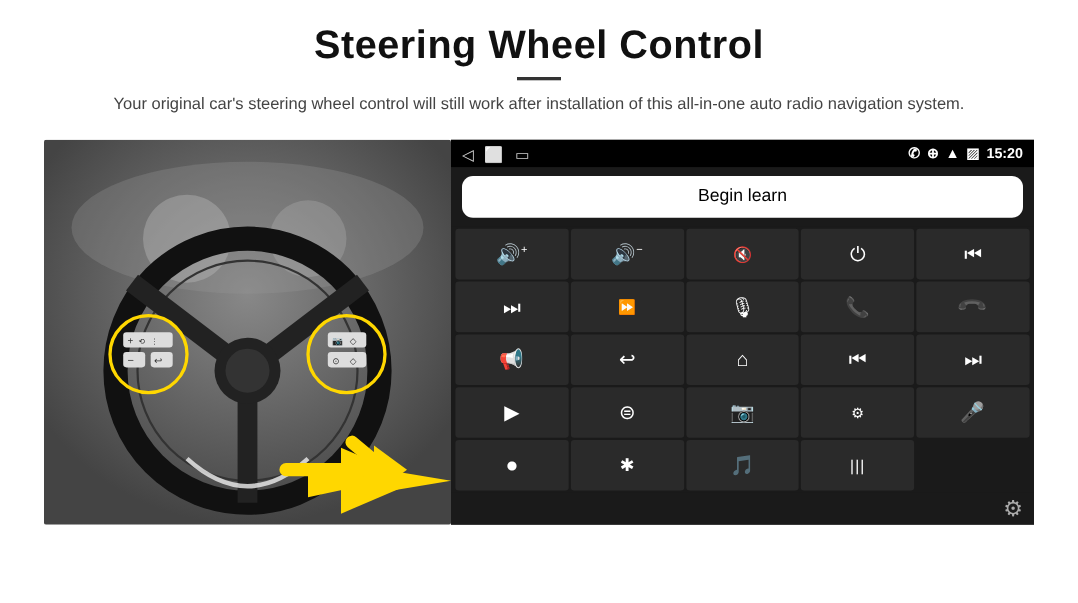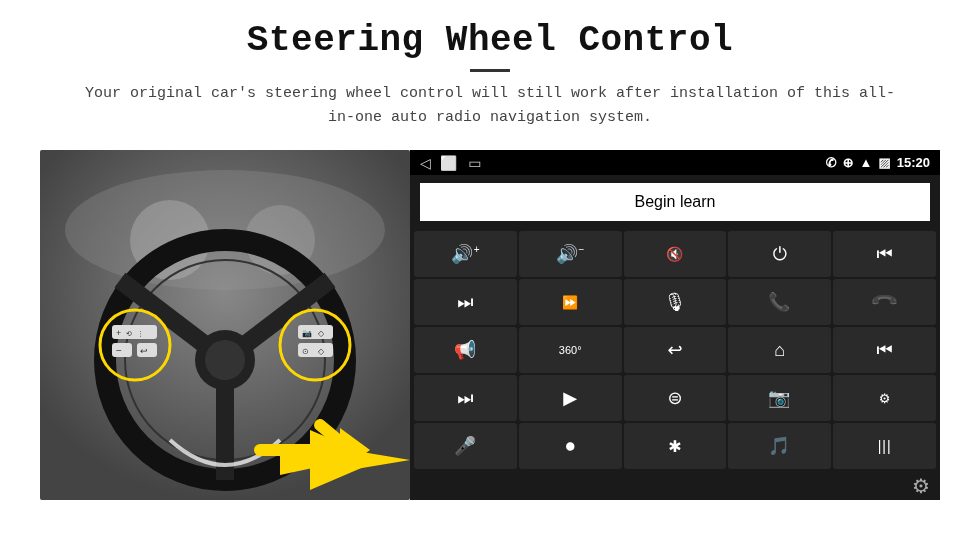--- a/index.html
+++ b/index.html
@@ -16,21 +16,20 @@
       height: 548px;
       display: flex;
       flex-direction: column;
       align-items: center;
       padding: 20px 40px 0;
     }
 
     .title-section {
       text-align: center;
       margin-bottom: 8px;
-      font-family: Liberation Mono, monospace;
     }
 
     .main-title {
       font-size: 36px;
       font-weight: 900;
       color: #111;
       letter-spacing: 0.5px;
     }
 
     .title-divider {
@@ -111,21 +110,21 @@
     .begin-learn-row {
       padding: 8px 10px;
       background: #1a1a1a;
     }
 
     .begin-learn-btn {
       width: 100%;
       background: #fff;
       color: #000;
       border: none;
-      border-radius: 0;
+      border-radius: 10px;
       padding: 10px;
       font-size: 16px;
       cursor: pointer;
       text-align: center;
     }
 
     
     .controls-grid {
       display: grid;
       grid-template-columns: repeat(5, 1fr);
@@ -290,23 +289,20 @@
           <span>📞</span>
         </button>
         <button class="ctrl-btn">
           <span style="transform:rotate(135deg); display:inline-block;">📞</span>
         </button>
 
         <button class="ctrl-btn">
           <span>📢</span>
         </button>
         <button class="ctrl-btn">
-          <span style="font-size:11px">360°</span>
-        </button>
-        <button class="ctrl-btn">
           <span>↩</span>
         </button>
         <button class="ctrl-btn">
           <span>⌂</span>
         </button>
         <button class="ctrl-btn">
           <span>⏮</span>
         </button>
 
         <button class="ctrl-btn">

